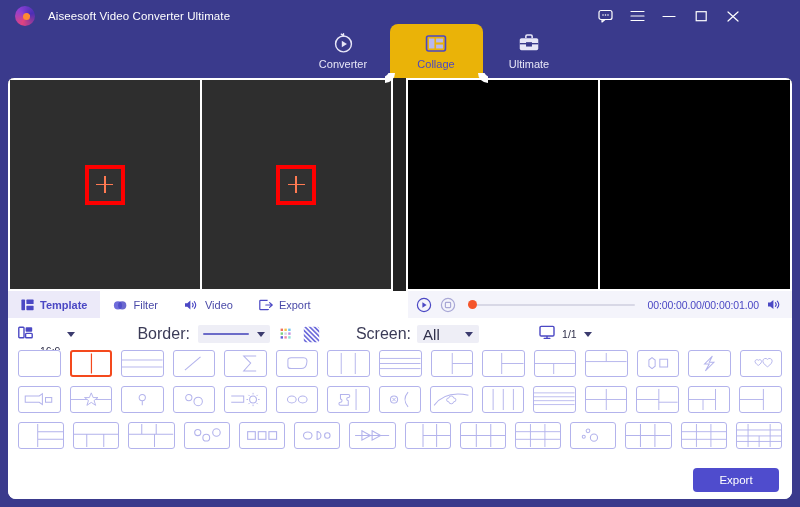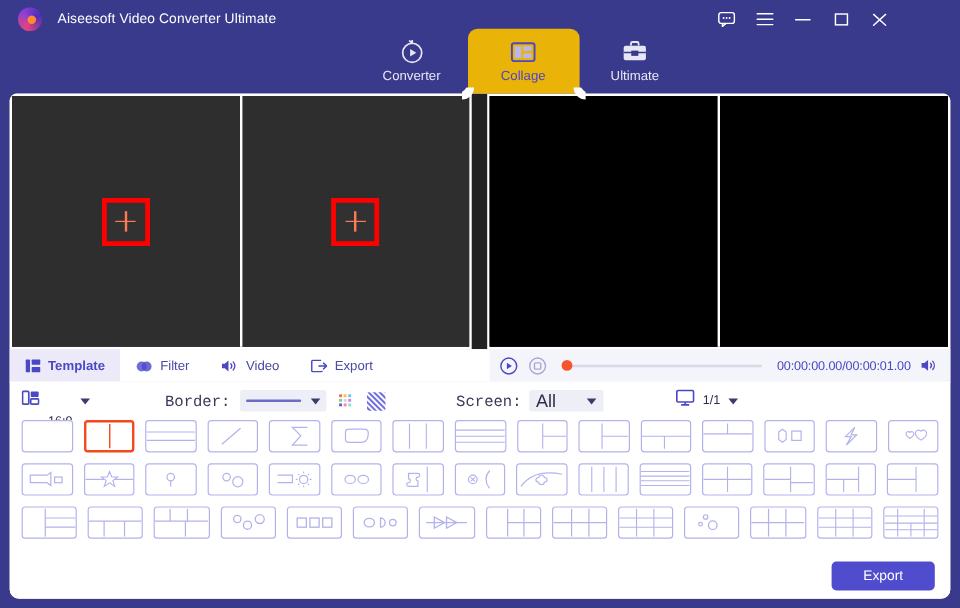--- a/index.html
+++ b/index.html
@@ -293,21 +293,21 @@
   
   .controls-row {
     position: absolute;
     left: 0; top: 240px;
     width: 784px;
     height: 32px;
     background: #ffffff;
     display: flex;
     align-items: center;
   }
-  .ctl-label { font-size: 13px; color: #3b3b57; font-family: Liberation Mono, monospace; }
+  .ctl-label { font-size: 16px; color: #3b3b57; }
   .ratio-ctl { margin-left: 10px; display: flex; align-items: center; gap: 7px; cursor: pointer; }
   .ratio-val { font-size: 10.5px; color: #2f2f4a; margin-top: 33px; }
   .caret {
     width: 0; height: 0;
     border-left: 4px solid transparent;
     border-right: 4px solid transparent;
     border-top: 5px solid #3b3b6e;
   }
   .border-group { margin-left: 62px; display: flex; align-items: center; gap: 8px; }
   .border-select {
@@ -328,21 +328,21 @@
     border-radius: 1px;
   }
   .sq-btn {
     width: 17px; height: 17px;
     border-radius: 2px;
     display: flex; align-items: center; justify-content: center;
     cursor: pointer;
     box-sizing: border-box;
   }
   .sq-btn.dots { background: #ffffff; }
-  .screen-group { margin-left: 58px; display: flex; align-items: center; gap: 6px; }
+  .screen-group { margin-left: 36px; display: flex; align-items: center; gap: 6px; }
   .screen-select {
     width: 62px; height: 18px;
     background: #eeeef6;
     border-radius: 2px;
     display: flex;
     align-items: center;
     justify-content: space-between;
     padding: 0 6px;
     box-sizing: border-box;
     cursor: pointer;

